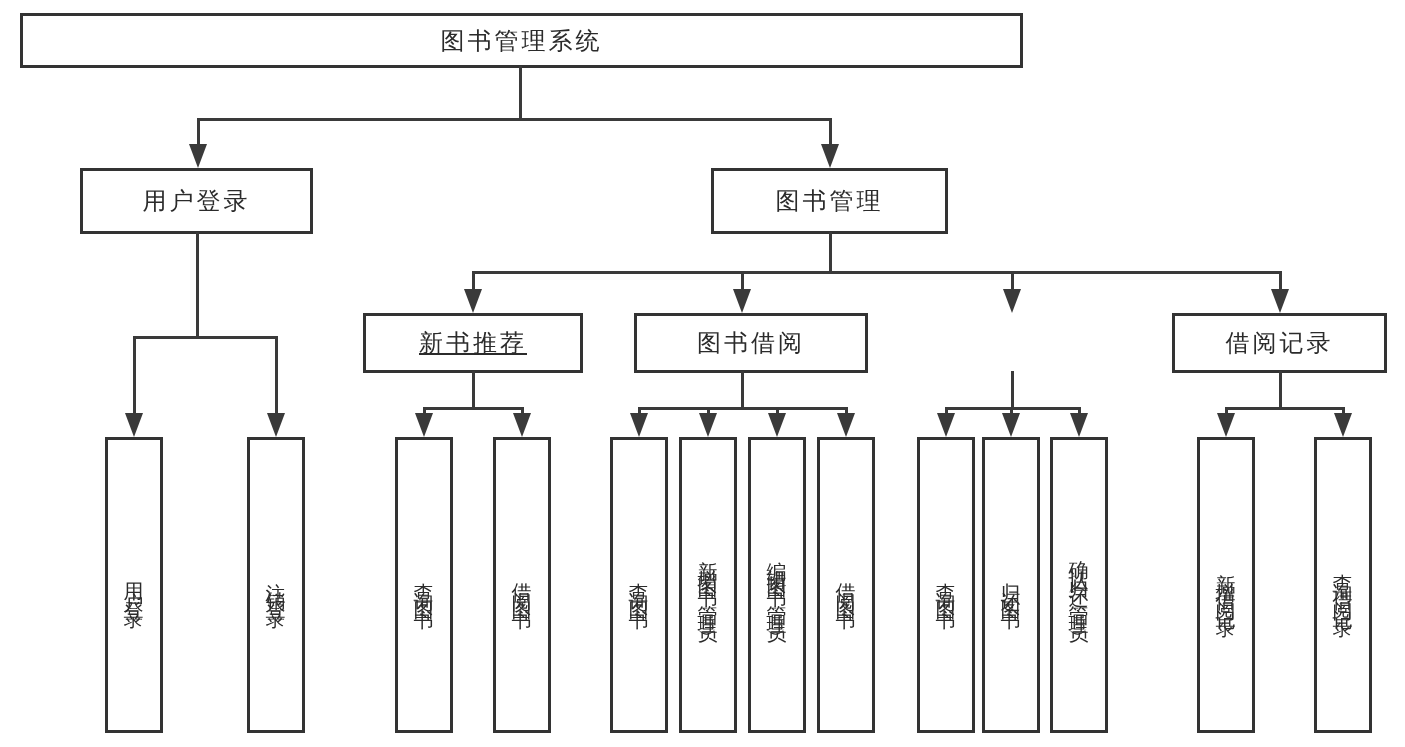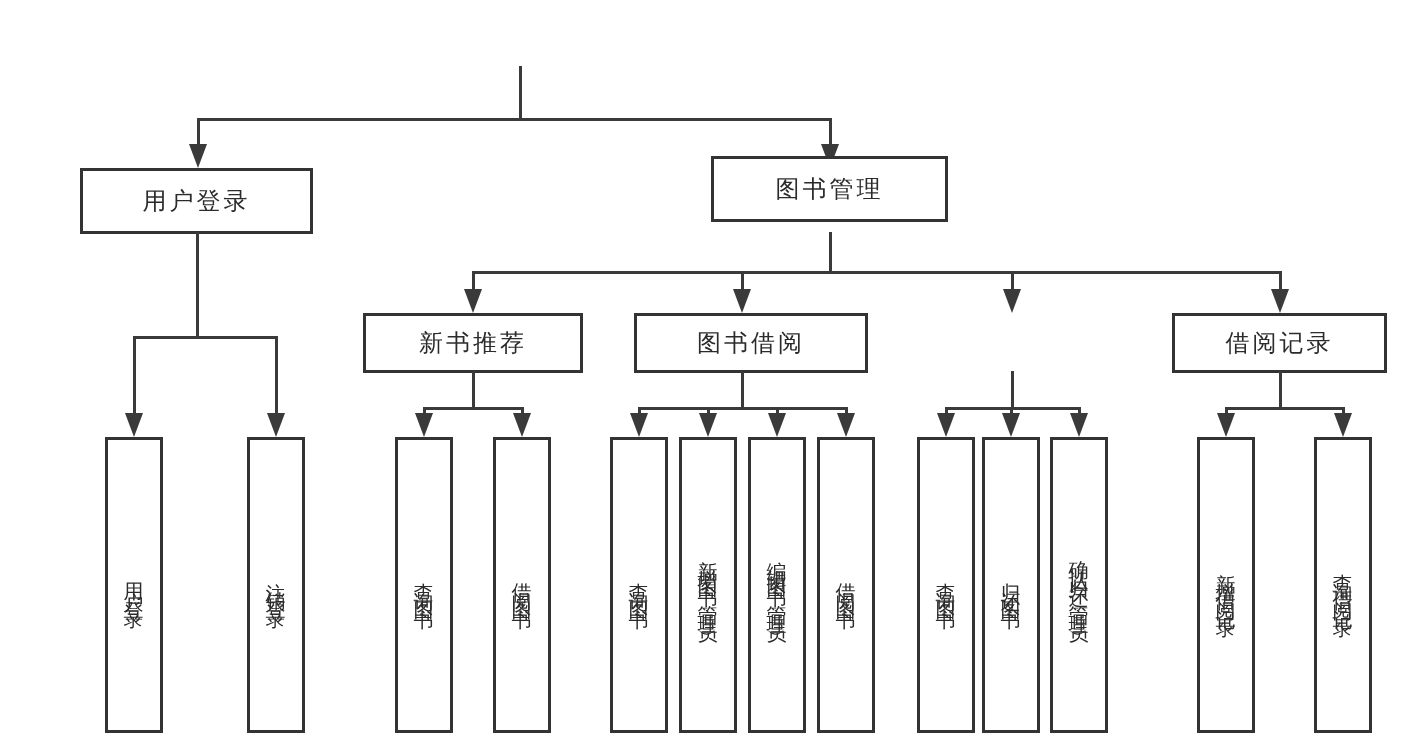--- a/index.html
+++ b/index.html
@@ -30,32 +30,35 @@
   .watermark{
     position:absolute;top:715px;right:10px;font-size:19px;letter-spacing:1px;
     color:#9e9e9e;text-shadow:2px 2px 0 #d6d6d6;white-space:nowrap;
   }
 </style>
 </head>
 <body>
 
 <div class="canvas">
 
+  <div class="box" style="left:20px;top:13px;width:1003px;height:55px;">
+    <span>图书管理系统</span>
+  </div>
 
   <div class="vline" style="left:519px;top:66px;height:53px;"></div>
   <div class="hline" style="left:197px;top:118px;width:634px;"></div>
   <div class="vline" style="left:197px;top:118px;height:30px;"></div>
   <div class="vline" style="left:829px;top:118px;height:30px;"></div>
   <div class="arrow" style="left:189px;top:144px;"></div>
   <div class="arrow" style="left:821px;top:144px;"></div>
 
   <div class="box" style="left:80px;top:168px;width:233px;height:66px;">
     <span>用户登录</span>
   </div>
-  <div class="box" style="left:711px;top:156px;width:237px;height:66px;">
+  <div class="box" style="left:711px;top:168px;width:237px;height:66px;">
     <span>图书管理</span>
   </div>
 
   <div class="vline" style="left:196px;top:232px;height:106px;"></div>
   <div class="hline" style="left:133px;top:336px;width:145px;"></div>
   <div class="vline" style="left:133px;top:336px;height:80px;"></div>
   <div class="vline" style="left:275px;top:336px;height:80px;"></div>
   <div class="arrow" style="left:125px;top:413px;"></div>
   <div class="arrow" style="left:267px;top:413px;"></div>
 
@@ -63,21 +66,21 @@
   <div class="hline" style="left:472px;top:271px;width:809px;"></div>
   <div class="vline" style="left:472px;top:271px;height:22px;"></div>
   <div class="vline" style="left:741px;top:271px;height:22px;"></div>
   <div class="vline" style="left:1011px;top:271px;height:22px;"></div>
   <div class="vline" style="left:1279px;top:271px;height:22px;"></div>
   <div class="arrow" style="left:464px;top:289px;"></div>
   <div class="arrow" style="left:733px;top:289px;"></div>
   <div class="arrow" style="left:1003px;top:289px;"></div>
   <div class="arrow" style="left:1271px;top:289px;"></div>
 
-  <div class="box" style="left:363px;top:313px;width:220px;height:60px;">
+  <div class="box" style="left:363px;top:313px;width:220px;height:60px;text-decoration:underline;">
     <span>新书推荐</span>
   </div>
   <div class="box" style="left:634px;top:313px;width:234px;height:60px;">
     <span>图书借阅</span>
   </div>
   <div class="box" style="left:1172px;top:313px;width:215px;height:60px;">
     <span>借阅记录</span>
   </div>
 
   <div class="vline" style="left:472px;top:371px;height:38px;"></div>

